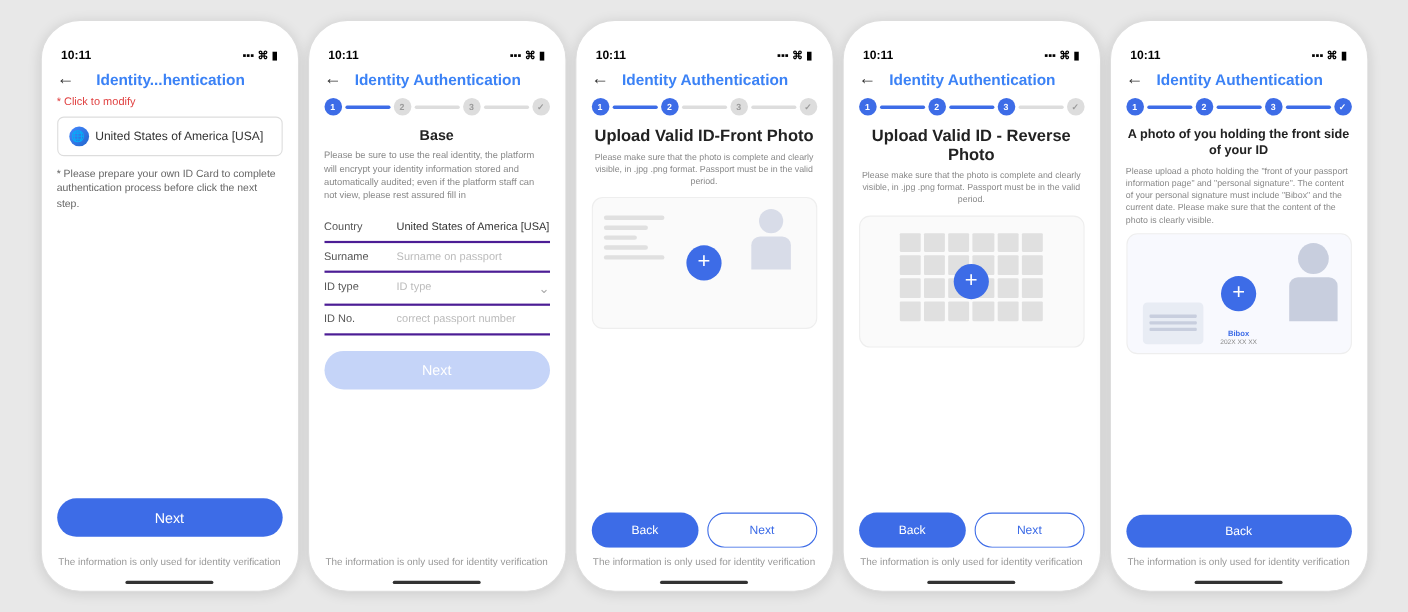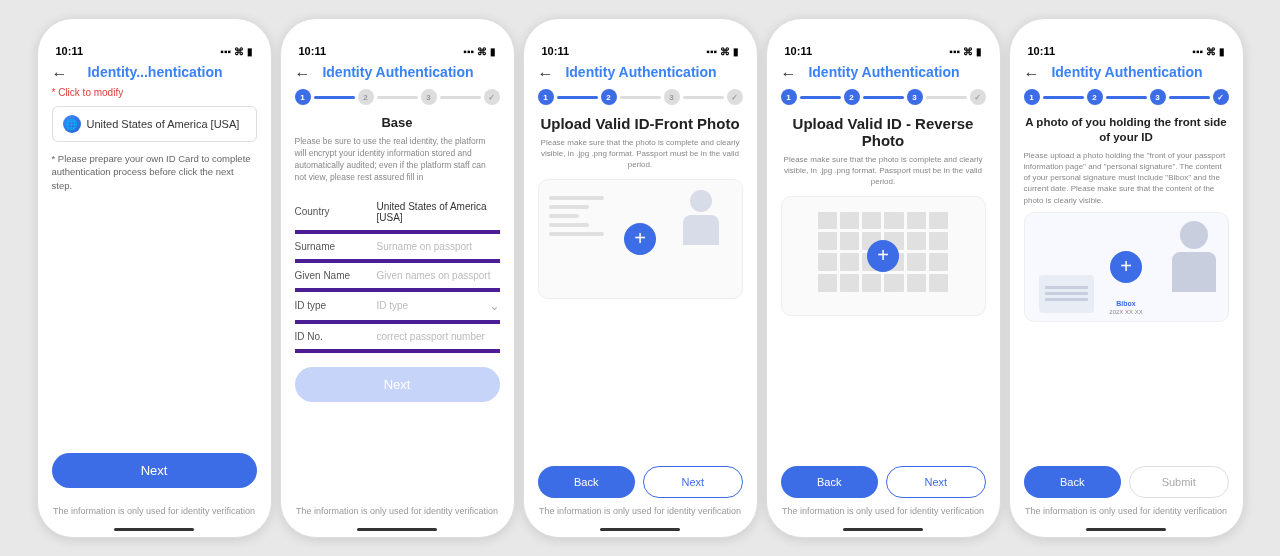--- a/index.html
+++ b/index.html
@@ -184,23 +184,23 @@
     }
     .info-text {
       font-size: 8.5px;
       color: #888;
       line-height: 1.4;
       margin-bottom: 10px;
     }
     .form-row {
       display: flex;
       align-items: center;
-      border-bottom: 4px solid #4c1d95;
+      border-bottom: 2px solid #4c1d95;
       padding: 7px 0;
-      gap: 24px;
+      gap: 8px;
     }
     .form-label {
       font-size: 10px;
       color: #555;
       min-width: 58px;
       flex-shrink: 0;
     }
     .form-value {
       font-size: 10px;
       color: #333;
@@ -532,24 +532,20 @@
     <div class="screen-content">
       <div class="section-heading">Base</div>
       <div class="info-text">Please be sure to use the real identity, the platform will encrypt your identity information stored and automatically audited; even if the platform staff can not view, please rest assured fill in</div>
       <div class="form-row">
         <span class="form-label">Country</span>
         <span class="form-value">United States of America [USA]</span>
       </div>
       <div class="form-row">
         <span class="form-label">Surname</span>
         <span class="form-placeholder">Surname on passport</span>
-      </div>
-      <div class="form-row">
-        <span class="form-label">Given Name</span>
-        <span class="form-placeholder">Given names on passport</span>
       </div>
       <div class="form-row">
         <span class="form-label">ID type</span>
         <span class="form-placeholder">ID type</span>
         <span class="form-chevron">⌄</span>
       </div>
       <div class="form-row">
         <span class="form-label">ID No.</span>
         <span class="form-placeholder">correct passport number</span>
       </div>
@@ -712,20 +708,19 @@
           <div class="id-card-small-line"></div>
           <div class="id-card-small-line"></div>
           <div class="id-card-small-line"></div>
         </div>
         <div class="plus-circle">+</div>
         <div class="bibox-label">Bibox</div>
         <div class="date-label">202X XX XX</div>
       </div>
       <div class="btn-row">
         <button class="back-btn">Back</button>
-        <button class="submit-btn">Submit</button>
       </div>
     </div>
     <div class="footer-text">The information is only used for identity verification</div>
     <div class="home-indicator"></div>
   </div>
 
 </div>
 
 </body></html>

